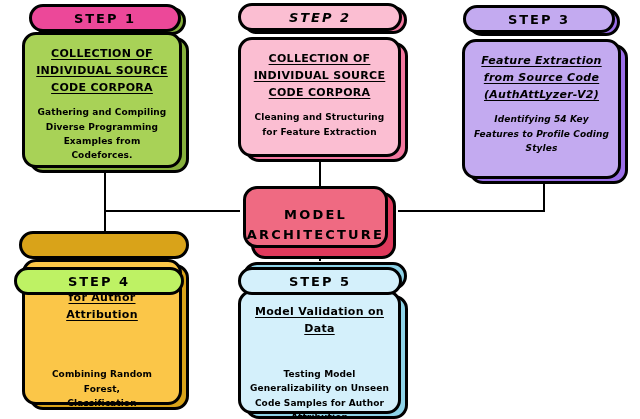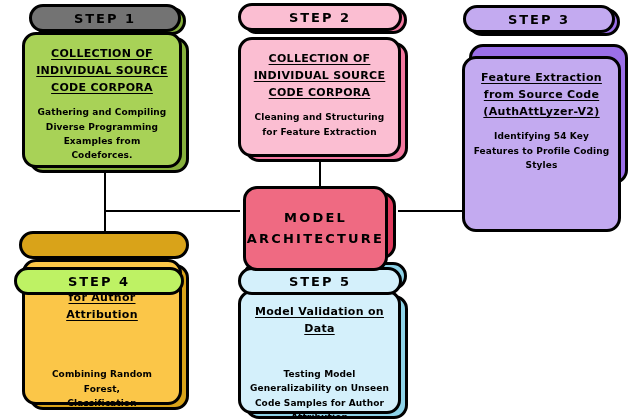--- a/index.html
+++ b/index.html
@@ -149,43 +149,43 @@
       <span>INDIVIDUAL SOURCE</span>
       <span>CODE CORPORA</span>
     </div>
     <div class="card-body">
       <span>Gathering and Compiling</span>
       <span>Diverse Programming</span>
       <span>Examples from Codeforces.</span>
     </div>
   </div>
   <div class="pill-shadow" style="left:34px; top:7px; width:152px; height:28px; background:#87b03c;"></div>
-  <div class="pill" style="left:29px; top:4px; width:152px; height:28px; background:#737373;">
+  <div class="pill" style="left:29px; top:4px; width:152px; height:28px; background:#ec4899;">
     <span class="pill-label">STEP 1</span>
   </div>
 
   <div class="card-shadow" style="left:245px; top:42px; width:163px; height:120px; background:#f3789f;"></div>
   <div class="card" style="left:238px; top:37px; width:163px; height:120px; background:#fbbed2;">
     <div class="card-title">
       <span>COLLECTION OF</span>
       <span>INDIVIDUAL SOURCE</span>
       <span>CODE CORPORA</span>
     </div>
     <div class="card-body">
       <span>Cleaning and Structuring</span>
       <span>for Feature Extraction</span>
     </div>
   </div>
   <div class="pill-shadow" style="left:243px; top:6px; width:164px; height:28px; background:#f3789f;"></div>
-  <div class="pill" style="left:238px; top:3px; width:164px; height:28px; background:#fbbed2;">
+  <div class="pill" style="left:238px; top:3px; width:164px; height:28px; background:#fbbed2;font-style:italic;">
     <span class="pill-label">STEP 2</span>
   </div>
 
   <div class="card-shadow" style="left:469px; top:44px; width:159px; height:140px; background:#9b6fe8;"></div>
-  <div class="card" style="left:462px; top:56px; width:159px; height:176px; background:#c3aaf0;">
+  <div class="card" style="left:462px; top:39px; width:159px; height:140px; background:#c3aaf0;font-style:italic;">
     <div class="card-title">
       <span>Feature Extraction</span>
       <span>from Source Code</span>
       <span>(AuthAttLyzer-V2)</span>
     </div>
     <div class="card-body">
       <span>Identifying 54 Key</span>
       <span>Features to Profile Coding</span>
       <span>Styles</span>
     </div>
@@ -224,20 +224,20 @@
       <span>Code Samples for Author</span>
       <span>Attribution</span>
     </div>
   </div>
   <div class="pill-shadow" style="left:243px; top:262px; width:164px; height:28px; background:#8ed3e8;"></div>
   <div class="pill" style="left:238px; top:267px; width:164px; height:28px; background:#d4f0fb;">
     <span class="pill-label">STEP 5</span>
   </div>
 
   <div id="center-node-shadow" style="left:251px; top:192px; width:145px; height:67px; background:#e03a5c;"></div>
-  <div id="center-node" style="left:243px; top:186px; width:145px; height:85px; background:#ef6a82;">
+  <div id="center-node" style="left:243px; top:186px; width:145px; height:62px; background:#ef6a82;align-items:flex-end;">
     <div class="center-label">
       <span>MODEL</span>
       <span>ARCHITECTURE</span>
     </div>
   </div>
 
 </div>
 
 </body></html>

